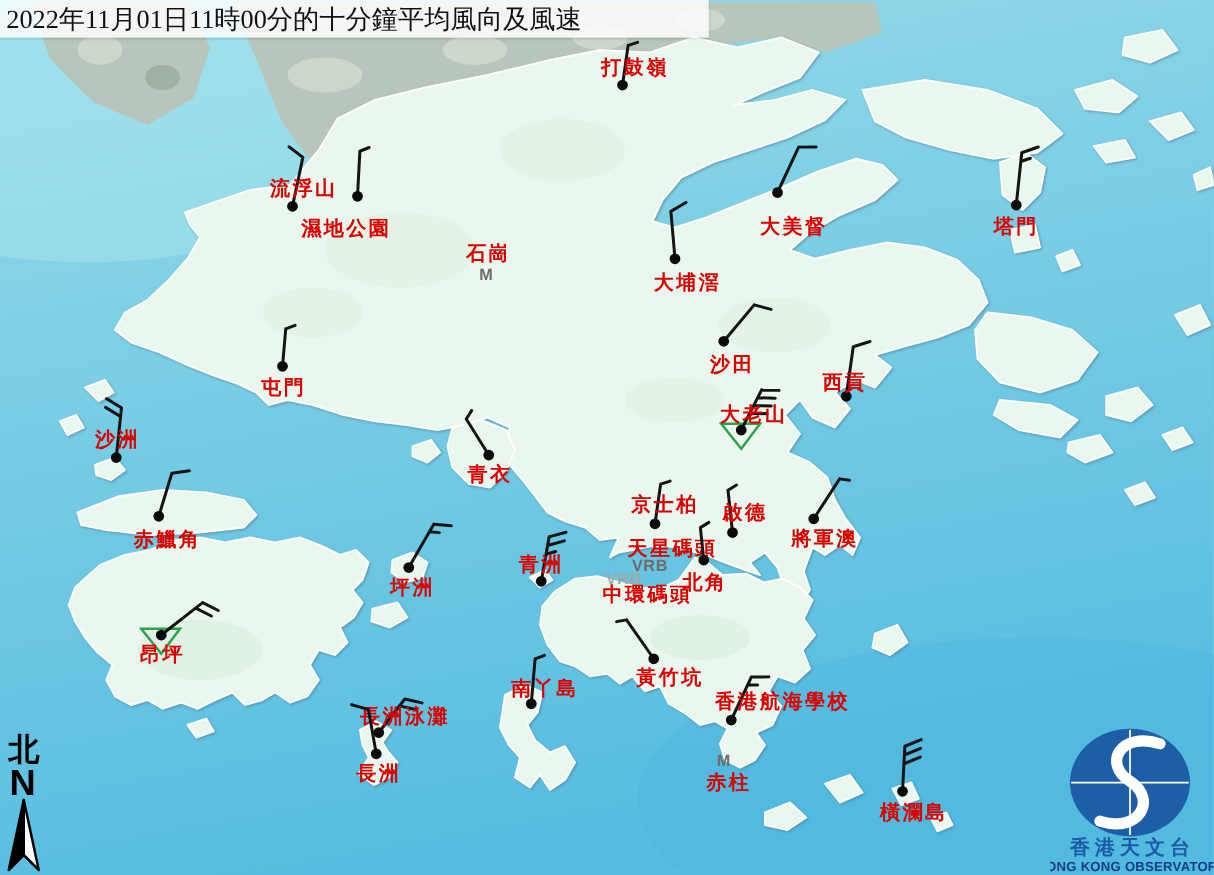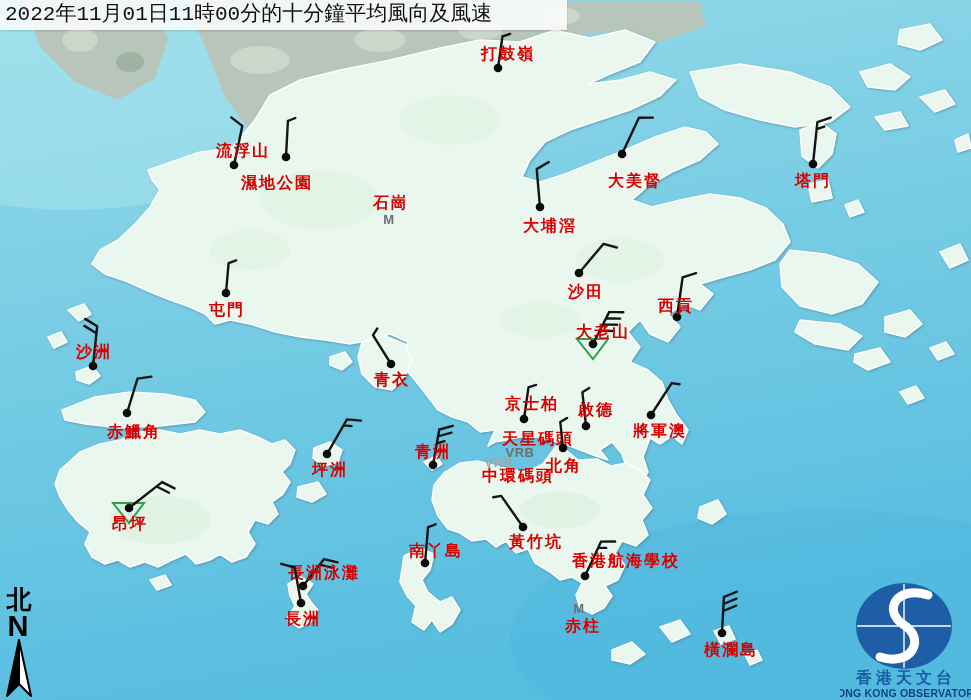--- a/index.html
+++ b/index.html
@@ -13,21 +13,21 @@
   .barb{stroke:#141414;stroke-width:2.4;fill:none;stroke-linecap:round;}
   .dot{fill:#0a0a0a;}
   .slabel{fill:#d90000;font-family:"Liberation Serif","DejaVu Serif",serif;
     font-weight:bold;font-size:16px;letter-spacing:2px;text-anchor:middle;}
   .note{font-family:"Liberation Sans","DejaVu Sans",sans-serif;font-weight:bold;
     font-size:13px;text-anchor:middle;letter-spacing:.5px;}
   .note.dark{fill:#6d6d6d;}
   .note.light{fill:#9fa9ab;}
   #title-bar{position:absolute;left:0;top:0;width:562px;height:30px;
     background:rgba(255,255,255,.84);color:#101010;line-height:30px;
-    font-family:Liberation Mono, monospace;font-size:21px;
+    font-family:Liberation Serif, serif;font-size:21px;
     padding-left:5px;white-space:nowrap;box-shadow:0 1px 2px rgba(0,0,0,.15);}
   #compass{position:absolute;left:2px;top:584px;}
   .compass-cn{font-family:"Liberation Serif","DejaVu Serif",serif;font-weight:bold;
     font-size:25px;fill:#000;text-anchor:middle;}
   .compass-n{font-family:"Liberation Sans","DejaVu Sans",sans-serif;font-weight:bold;
     font-size:29px;fill:#000;text-anchor:middle;}
   #hko-logo{position:absolute;left:840px;top:575px;}
   .logo-cn{font-family:"Liberation Sans","DejaVu Sans",sans-serif;font-weight:bold;
     font-size:16px;fill:#1b5ca5;letter-spacing:4px;text-anchor:middle;}
   .logo-en{font-family:"Liberation Sans","DejaVu Sans",sans-serif;font-weight:bold;

